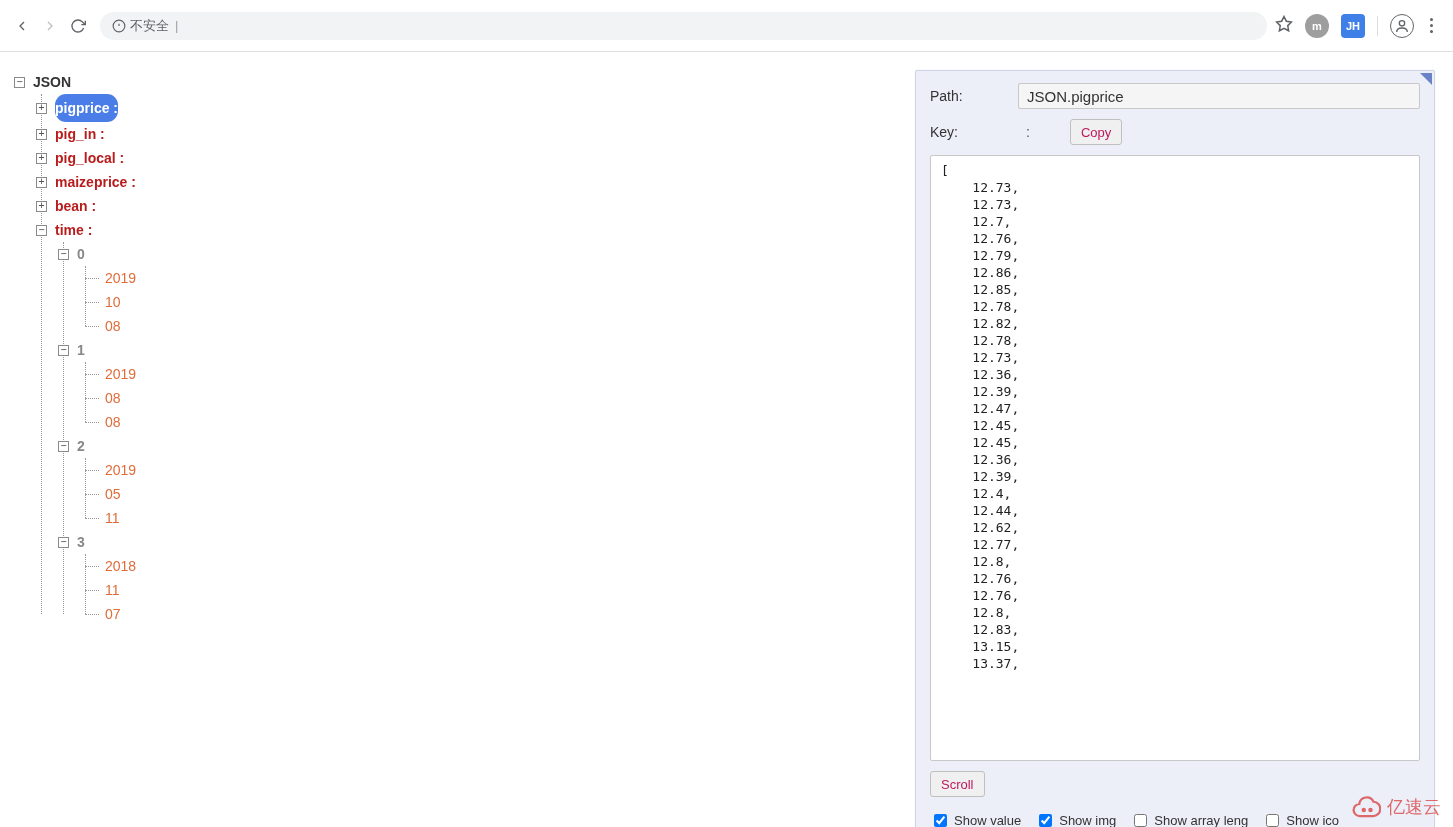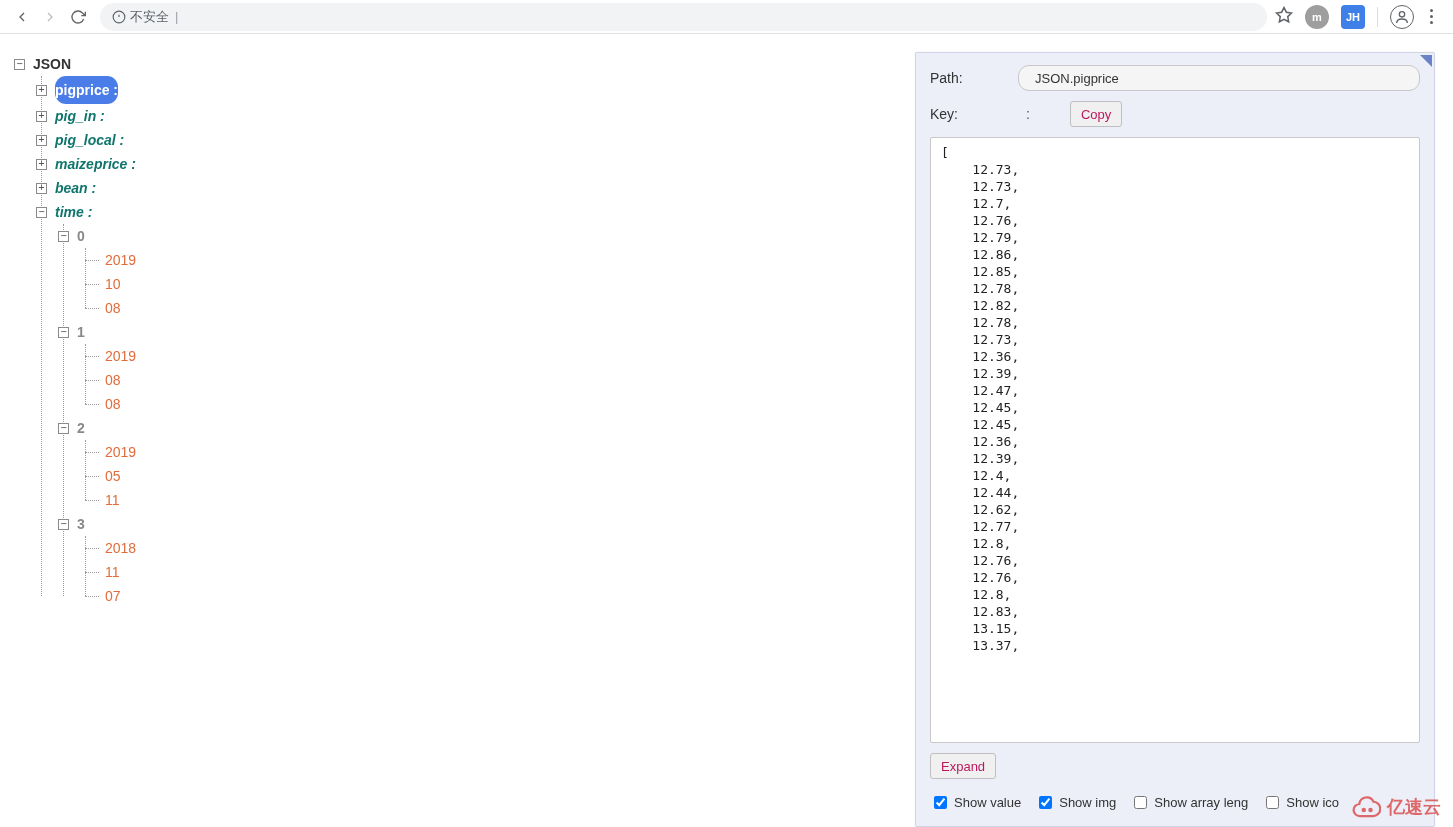--- a/index.html
+++ b/index.html
@@ -1,19 +1,19 @@
 <!DOCTYPE html>
 <html><head>
 <meta charset="utf-8">
 <style>
   * { box-sizing: border-box; }
   body { margin: 0; font-family: Arial, sans-serif; font-size: 14px; background: #fff; }
   
   
-  .browser-toolbar { height: 34px; display: flex; align-items: center; padding: 0 8px; border-bottom: 1px solid #e0e0e0; background: #fff; }
+  .browser-toolbar { height: 52px; display: flex; align-items: center; padding: 0 8px; border-bottom: 1px solid #e0e0e0; background: #fff; }
   .nav-btn { width: 28px; height: 28px; display: flex; align-items: center; justify-content: center; color: #5f6368; cursor: pointer; border-radius: 50%; }
   .nav-btn svg { width: 16px; height: 16px; }
   .addr-bar { flex: 1; height: 28px; background: #f1f3f4; border-radius: 14px; display: flex; align-items: center; padding: 0 12px; margin: 0 8px; color: #5f6368; font-size: 13px; }
   .insecure { color: #5f6368; margin-right: 4px; display:flex; align-items:center;}
   .addr-sep { color: #9aa0a6; margin: 0 6px; }
   .url-text { color: #202124; }
   .toolbar-right { display: flex; align-items: center; gap: 12px; padding-right: 8px; }
   .ext-icon { width: 24px; height: 24px; border-radius: 50%; display: flex; align-items: center; justify-content: center; color: #fff; font-size: 11px; font-weight: bold; }
   .ext-m { background: #9e9e9e; }
   .ext-jh { background: #3f7fe8; border-radius: 4px; }
@@ -24,46 +24,46 @@
 
   
   .workspace { display: flex; height: calc(827px - 34px); }
   .tree-panel { flex: 1; padding: 18px 14px; overflow: auto; }
   
   
   .tree { font-size: 14px; line-height: 24px; }
   .tree-row { display: flex; align-items: center; }
   .toggle { width: 11px; height: 11px; border: 1px solid #8a8a8a; display: inline-flex; align-items: center; justify-content: center; font-size: 10px; line-height: 1; color: #555; margin-right: 8px; cursor: pointer; background: #fff; font-family: monospace; position: relative; z-index: 2; }
   .key { font-weight: bold; cursor: pointer; }
-  .key-green { color: #0f766e; font-style: italic; }
+  .key-green { color: #b91c1c; }
   .key-gray { color: #888; }
   .val-orange { color: #e06c3a; cursor: pointer; }
   .pill { background: #4a7de8; color: #fff; border-radius: 11px; padding: 2px 0; font-weight: bold; display: inline-block; }
   .indent1 { margin-left: 22px; }
   .vline-wrap { position: relative; }
   .vline-wrap::before { content: ""; position: absolute; left: 5px; top: 0; bottom: 12px; border-left: 1px dotted #999; z-index: 1; }
   .leaf-dash { width: 14px; border-top: 1px dotted #999; height: 1px; margin-left: 5px; margin-right: 6px; }
 
   
   .side-panel { width: 520px; background: #eceff8; border: 1px solid #cfd4e6; margin: 18px 18px 0 0; border-radius: 2px; padding: 12px 14px 14px 14px; display: flex; flex-direction: column; box-shadow: 0 0 0 1px rgba(0,0,0,0.02); position:relative;}
   .collapse-handle { position:absolute; top:2px; right:2px; width:0;height:0;border-style:solid;border-width:0 12px 12px 0;border-color:transparent #6a82c8 transparent transparent; cursor:pointer;}
   .form-row { display: flex; align-items: center; margin-bottom: 10px; gap: 32px; }
   .form-label { width: 56px; color: #333; }
-  .txt { background: #f5f5f5; border: 1px solid #c8c8c8; border-radius: 11px; height: 26px; padding: 2px 16px; font-size: 13px; color: #333; }
+  .txt { background: #f5f5f5; border: 1px solid #c8c8c8; border-radius: 2px; height: 26px; padding: 2px 8px; font-size: 15px; color: #333; }
   .path-input { flex: 1; }
   .key-input { width: 216px; }
   .colon { margin: 0 8px; color: #555; }
   .btn { background: #f0f0f0; border: 1px solid #bfbfbf; border-radius: 3px; height: 26px; padding: 0 10px; font-size: 13px; color: #be185d; cursor: pointer; }
   .code-area { width: 100%; flex: 1; background: #fff; border: 1px solid #c8c8c8; font-family: Consolas, monospace; font-size: 13px; line-height: 17px; padding: 6px 10px; white-space: pre; overflow: auto; color: #222; resize: none; border-radius:2px; min-height: 480px; }
   .actions-row { margin-top: 10px; }
   .btn-group { display: flex; gap: 8px; margin-top: 28px; }
   .chk-row { display: flex; gap: 14px; margin-top: 14px; align-items: center; color: #333; font-size: 13px; }
   .chk-row label { display: flex; align-items: center; gap: 4px; cursor: pointer; }
   
-  .watermark { position: fixed; right: 12px; bottom: 8px; display:flex; align-items:center; gap:6px; color:#d83b3b; font-weight:bold; font-size:18px; opacity:0.75;}
+  .watermark { position: fixed; right: 12px; bottom: 8px; display:flex; align-items:center; gap:6px; color:#d83b3b; font-weight:normal; font-size:18px; opacity:0.75;}
   .watermark svg { width:30px; height:24px; }
 </style>
 </head>
 <body>
 
 <div class="browser-toolbar">
   <div class="nav-btn">
     <svg viewBox="0 0 24 24" fill="none" stroke="currentColor" stroke-width="2">
         <polyline points="15 18 9 12 15 6"></polyline>
       </svg>
@@ -261,21 +261,21 @@
     12.62,
     12.77,
     12.8,
     12.76,
     12.76,
     12.8,
     12.83,
     13.15,
     13.37,</textarea>
     <div class="actions-row">
-      <button class="btn">Expand</button>
+      <button class="btn">Scroll</button>
     </div>
     <div class="chk-row">
       <label>
           <input type="checkbox" checked="" style="">
           <span>Show value</span>
         </label>
       <label>
           <input type="checkbox" checked="" style="">
           <span>Show img</span>
         </label>

